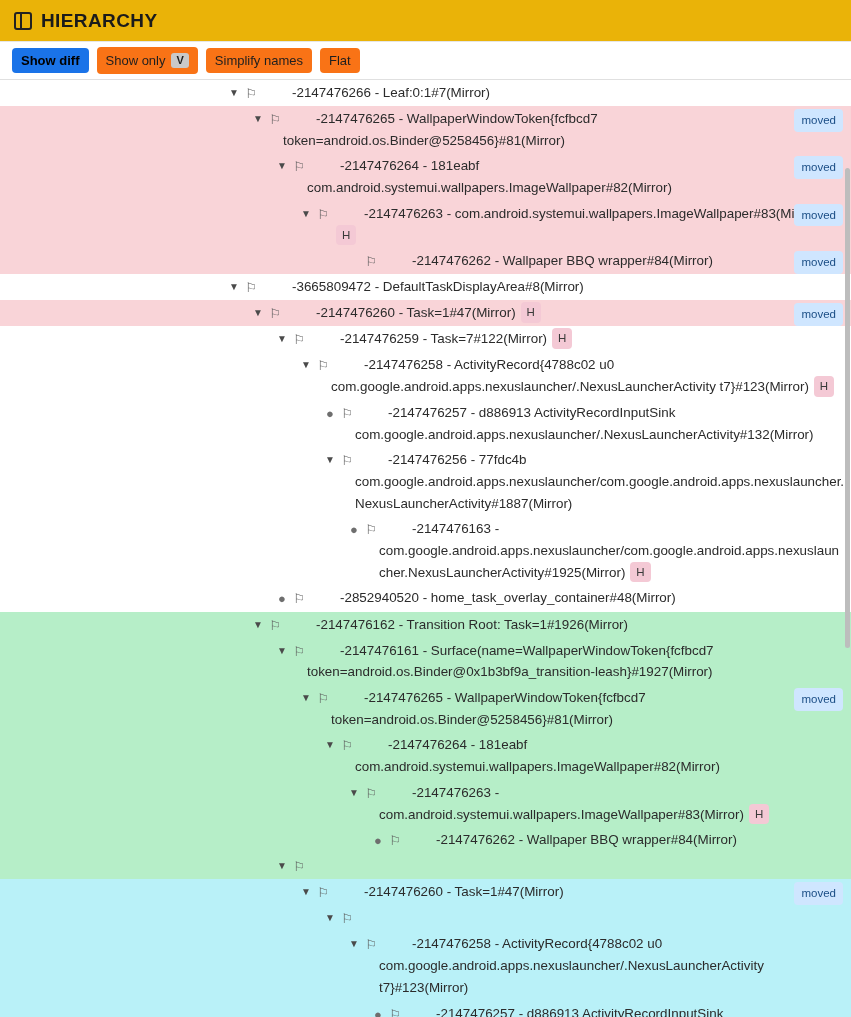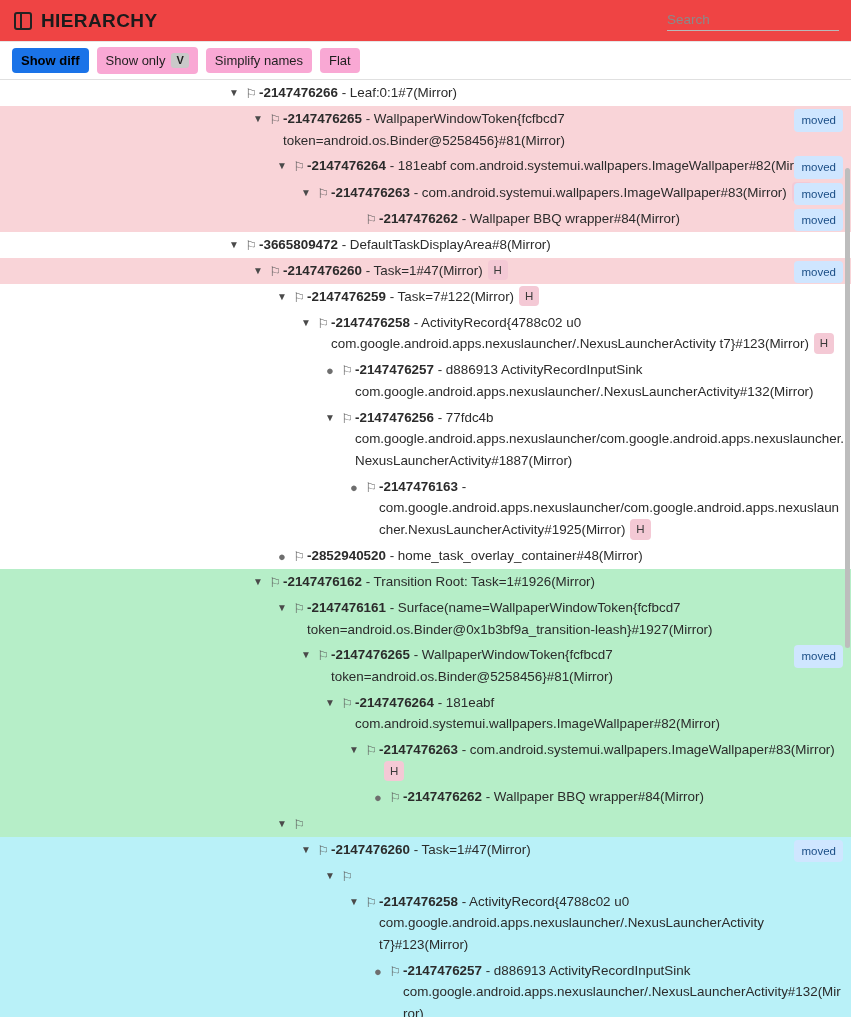--- a/index.html
+++ b/index.html
@@ -10,21 +10,21 @@
     background: #ffffff;
     font-family: "Liberation Sans", sans-serif;
   }
   
   .header {
     height: 42px;
     display: flex;
     align-items: center;
     padding: 0 12px 0 14px;
     border-bottom: 1px solid #e6e6e6;
-    background: #ef4444;
+    background: #eab308;
   }
   .panel-icon {
     width: 18px; height: 18px;
     border: 2px solid #222;
     border-radius: 3px;
     position: relative;
     margin-right: 9px;
     flex: 0 0 auto;
   }
   .panel-icon::before {
@@ -76,21 +76,21 @@
     font-size: 13px;
     line-height: 1;
     padding: 6px 9px;
     cursor: pointer;
     white-space: nowrap;
     display: inline-flex;
     align-items: center;
     gap: 6px;
   }
   .chip.primary { background: #1a73e8; color: #000000; font-weight: bold; }
-  .chip.plain { background: #f9a8d4; color: #1f1f1f; }
+  .chip.plain { background: #f97316; color: #1f1f1f; }
   .kbd {
     background: #c9c9c9;
     color: #1f1f1f;
     border-radius: 3px;
     font-size: 11px;
     font-weight: bold;
     padding: 2px 5px;
     line-height: 1;
   }
 
@@ -154,21 +154,21 @@
     text-align: center;
     color: #5a5a5a;
     font-size: 13px;
     padding-top: 1px;
   }
   .label {
     flex: 1 1 auto;
     padding-right: 6px;
     word-break: break-word;
   }
-  .id { color: #2b2b2b; font-weight: 700; }
+  .id { color: #2b2b2b; font-weight: 400; margin-left: 33px; }
   .rest { color: #2b2b2b; }
   .badge-h {
     display: inline-block;
     background: #f4c9d5;
     color: #3a3a3a;
     border-radius: 4px;
     font-size: 11.5px;
     padding: 1px 6px;
     margin-left: 5px;
     vertical-align: 1px;
@@ -200,23 +200,20 @@
     border-radius: 3px;
   }
 </style>
 </head>
 <body>
 
 <div class="header">
   <div class="panel-icon"></div>
   <div class="title">HIERARCHY</div>
   <div class="header-spacer"></div>
-  <div class="search-wrap">
-    <input class="search-input" type="text" placeholder="Search" style="">
-  </div>
 </div>
 
 <div class="toolbar">
   <button class="chip primary">
     <span>Show diff</span>
   </button>
   <button class="chip plain">
     <span>Show only</span>
     <span class="kbd">V</span>
   </button>

